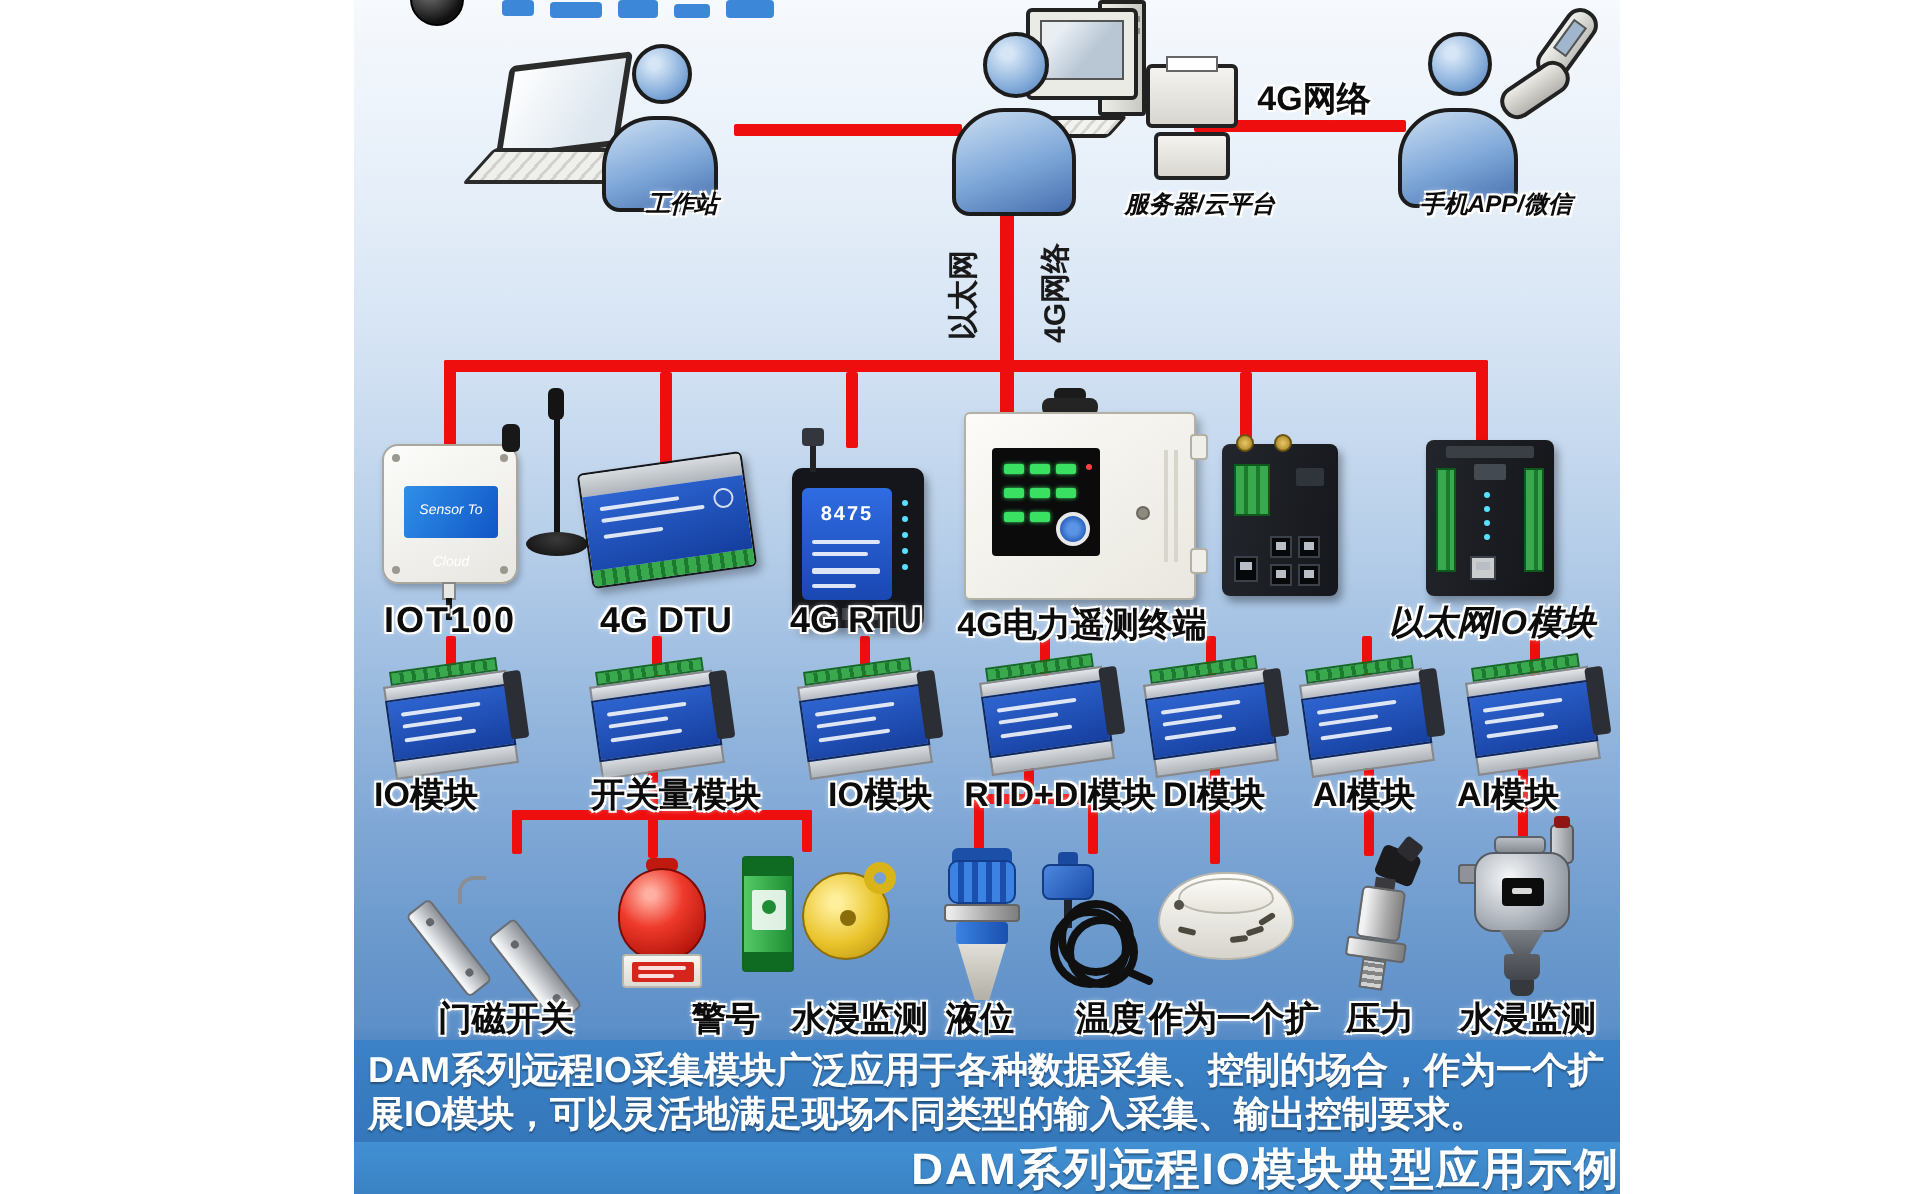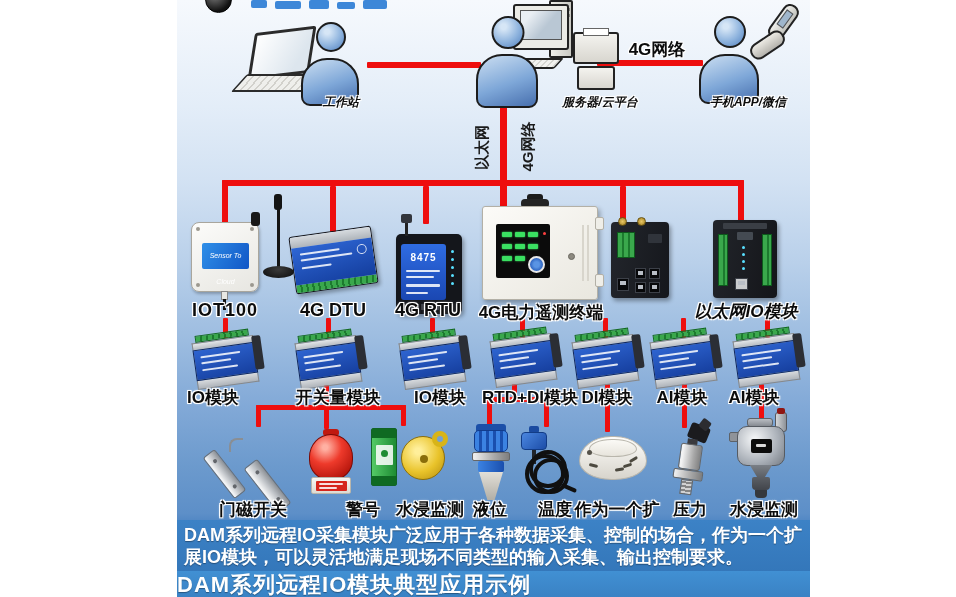--- a/index.html
+++ b/index.html
@@ -94,21 +94,21 @@
   .hexnut { position:absolute; background:linear-gradient(90deg,#ececec 5%,#a8a8a8 60%,#7e7e7e); border:1px solid #666; border-radius:2px; }
   .thread { position:absolute; background:repeating-linear-gradient(0deg,#d2d2d2 0 2px,#848484 2px 4px); border:1px solid #666; }
   .gasdet { position:absolute; background:radial-gradient(circle at 36% 32%,#f0f2f4 5%,#aab0b8 60%,#757b83 100%);
             border:1px solid #565b62; border-radius:10px; }
   
   .band { position:absolute; left:0; top:520px; width:633px; height:51px; background:linear-gradient(#3c82c6,#3477ba); }
   .band p { position:absolute; left:7px; width:622px; color:#fff; font-weight:bold; font-size:18px; line-height:22px;
             text-shadow:0 1px 1px rgba(0,0,0,.35); white-space:nowrap; }
   .banner { position:absolute; left:0; top:571px; width:633px; height:26px;
             background:linear-gradient(#4190d3,#3a82c4); color:#fff; font-weight:bold; font-size:22px;
-            text-align:left; line-height:27px; letter-spacing:1px; text-shadow:0 1px 1px rgba(0,0,0,.35); }
+            text-align:right; line-height:27px; letter-spacing:1px; text-shadow:0 1px 1px rgba(0,0,0,.35); }
   .bluefrag { position:absolute; background:#3d87d8; border-radius:2px; }
 </style>
 </head>
 <body>
 
 <div id="canvas">
  <div id="diagram">
 
   <div class="abs" style="left:28px;top:-14px;width:27px;height:27px;border-radius:50%;background:radial-gradient(circle at 35% 30%,#777 5%,#111 70%);border:1px solid #000;"></div>
   <div>

